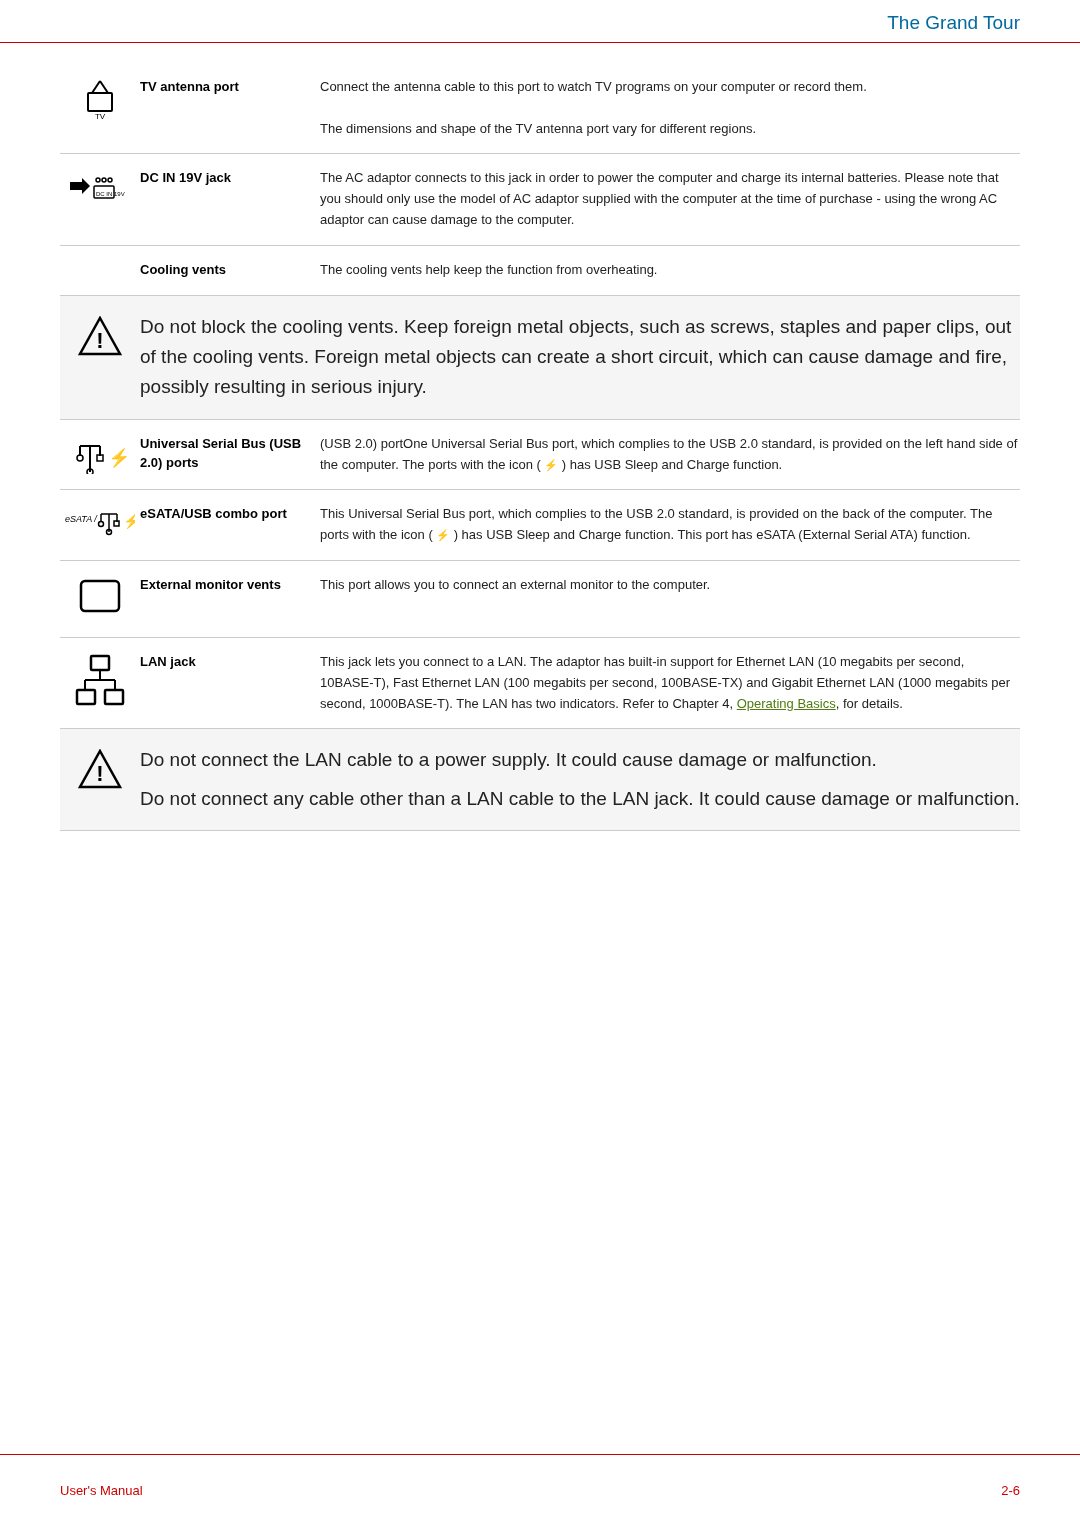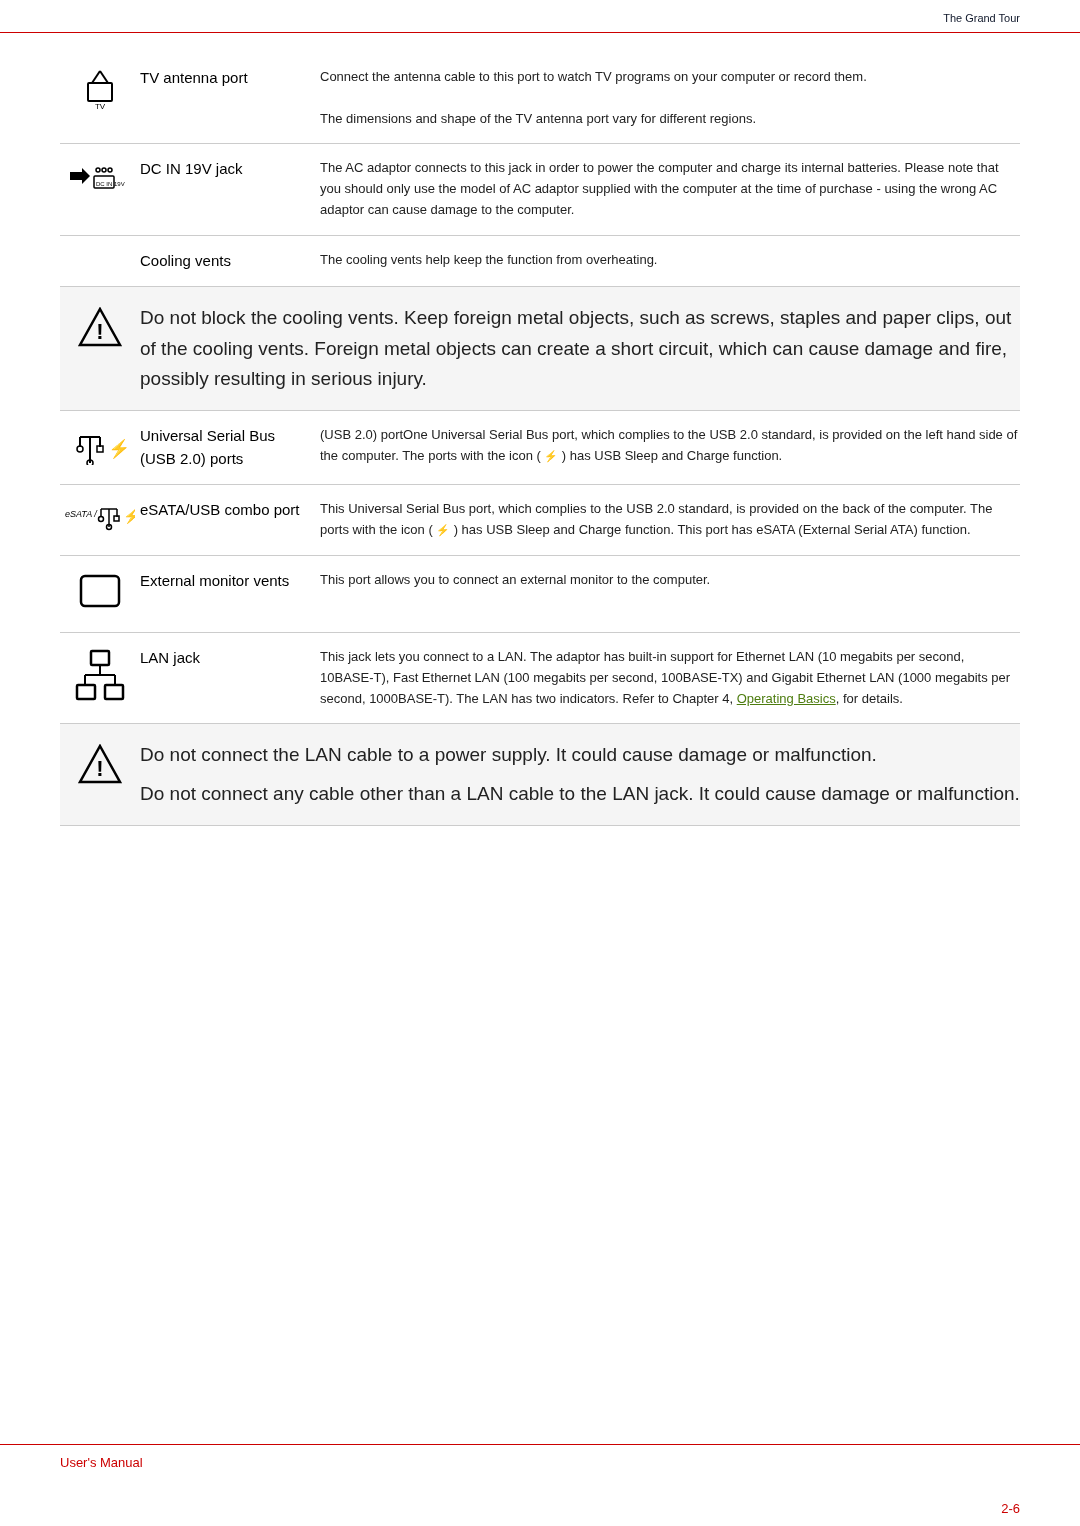--- a/index.html
+++ b/index.html
@@ -21,22 +21,22 @@
     }
 
     
     .header {
       display: flex;
       justify-content: flex-end;
       padding: 12px 60px 8px 60px;
       border-bottom: 1.5px solid #c00;
     }
     .header-title {
-      color: #0f172a;
-      font-size: 11px;
+      color: #0369a1;
+      font-size: 19px;
     }
 
     
     .content {
       padding: 20px 60px 60px 60px;
     }
 
     .table-row {
       display: flex;
       align-items: flex-start;
@@ -49,22 +49,22 @@
       min-width: 80px;
       display: flex;
       align-items: flex-end;
       justify-content: center;
       padding-top: 2px;
     }
 
     .label-cell {
       width: 180px;
       min-width: 180px;
-      font-weight: normal;
-      font-size: 15px;
+      font-weight: bold;
+      font-size: 13px;
       padding-right: 16px;
       line-height: 1.5;
     }
 
     .desc-cell {
       flex: 1;
       font-size: 13px;
       line-height: 1.6;
       color: #222;
     }
@@ -105,33 +105,32 @@
     }
 
     
     .footer {
       position: absolute;
       bottom: 0;
       left: 0;
       right: 0;
       display: flex;
       justify-content: space-between;
-      padding: 10px 60px;
+      padding: 28px 60px;
       border-top: 1.5px solid #cc0000;
     }
 
     .footer-left {
       color: #cc0000;
       font-size: 13px;
     }
 
     .footer-right {
       color: #cc0000;
       font-size: 13px;
-      margin-top: 46px;
     }
 
     a.link-style {
       color: #4d7c0f;
       text-decoration: underline;
     }
 
     .inline-icon {
       font-size: 11px;
       font-weight: bold;

